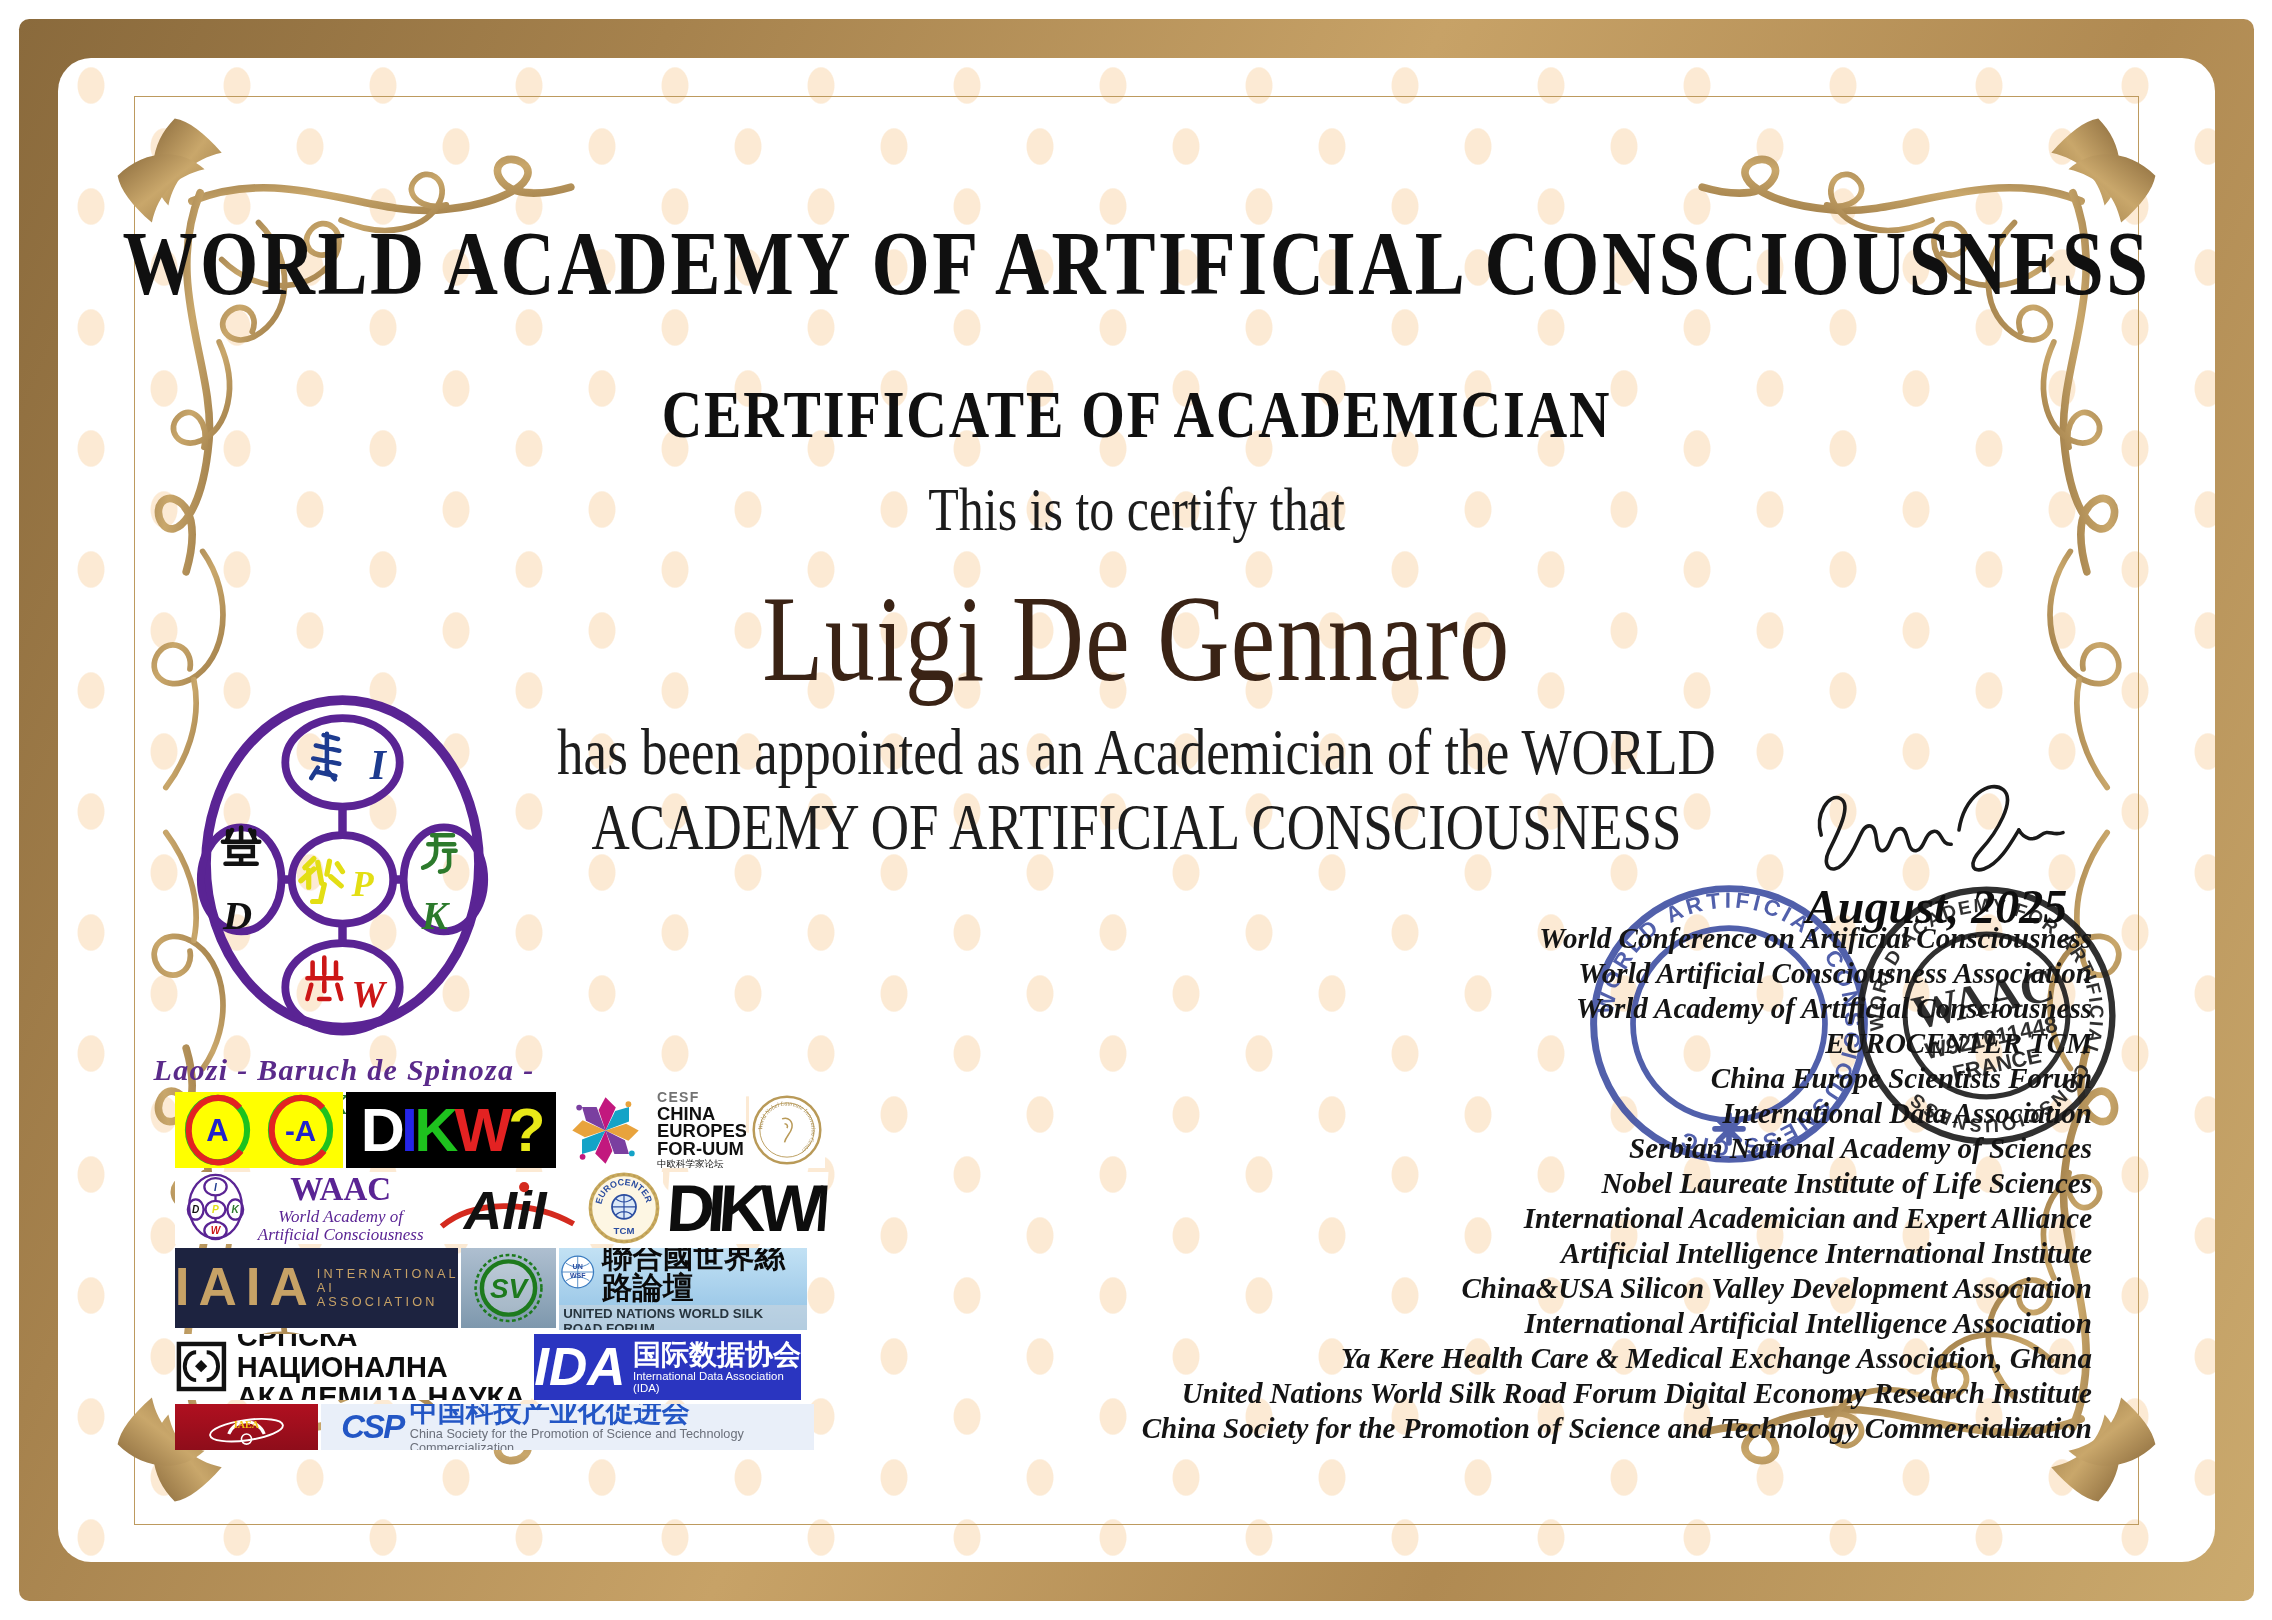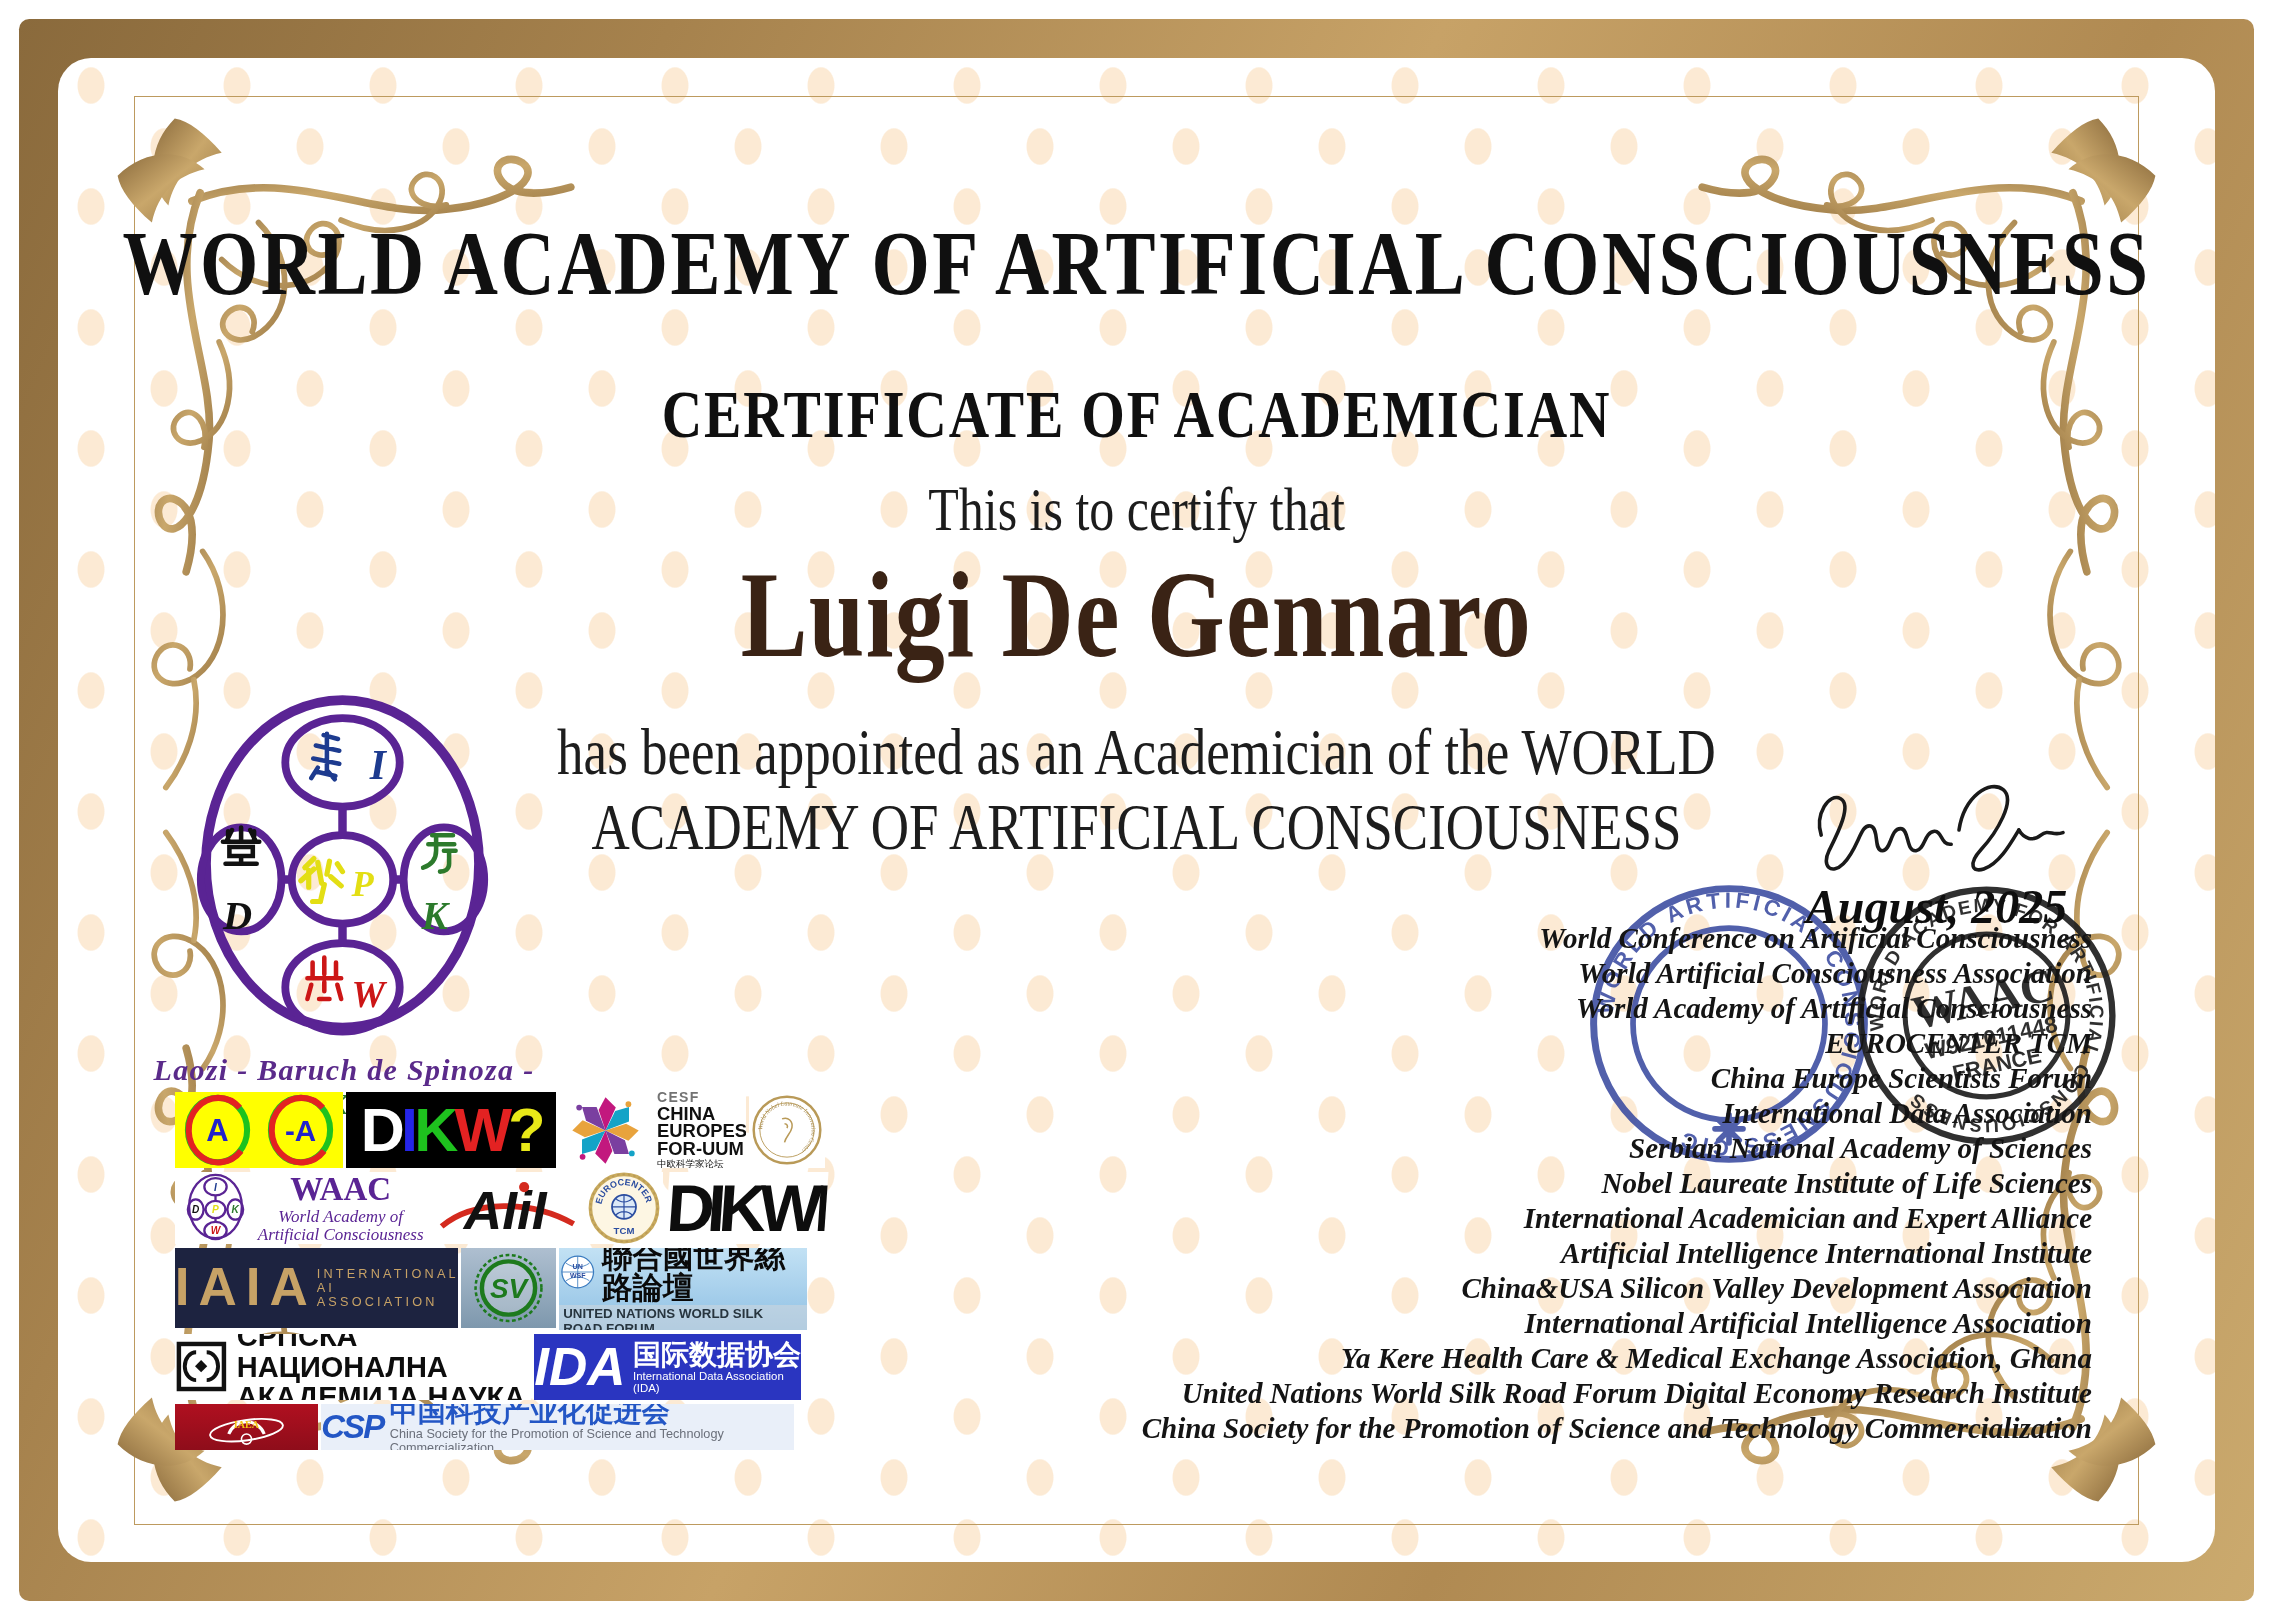--- a/index.html
+++ b/index.html
@@ -16,21 +16,21 @@
   .corner{position:absolute;width:508px;height:730px;z-index:1;}
   .corner.tl{left:10.2px;top:11.4px;}
   .corner.tr{right:10.2px;top:11.4px;transform:scaleX(-1);}
   .corner.bl{left:10.2px;bottom:11.4px;transform:scaleY(-1);}
   .corner.br{right:10.2px;bottom:11.4px;transform:scale(-1,-1);}
   .cline{position:absolute;text-align:center;left:0;right:0;z-index:2;color:#101010;}
   .stretch{display:inline-block;transform:scaleY(1.22);transform-origin:center 60%;}
   .title{top:164px;font-size:75px;letter-spacing:2.5px;font-weight:600;}
   .subtitle{top:325px;font-size:56px;letter-spacing:1.9px;font-weight:600;}
   .certify{top:424px;font-size:50px;color:#1c1c1c;font-weight:400;}
-  .name{top:502px;font-size:100px;color:#3a2315;font-weight:700;letter-spacing:1.3px;}
+  .name{top:526px;font-size:100px;color:#3a2315;font-weight:400;letter-spacing:1.3px;}
   .bodytext{top:659px;font-size:53px;line-height:1.42;color:#1d1d1d;}
   .emblem-main{position:absolute;left:135px;top:629px;width:299px;z-index:2;}
   .emblem-caption{position:absolute;left:75px;top:995px;width:422px;text-align:center;
     font-size:30px;font-weight:700;font-style:italic;color:#5a2a8a;z-index:2;letter-spacing:1.3px;}
   .sig{position:absolute;left:1745px;top:713px;width:273px;height:114px;z-index:4;}
   .datebox{position:absolute;left:1707px;top:821px;width:343px;text-align:center;
     font-size:48px;font-weight:700;font-style:italic;color:#0e0e0e;z-index:4;}
   .stamp{position:absolute;z-index:1;}
   .stamp.blue{left:1528px;top:823px;width:286px;height:286px;opacity:.9;}
   .stamp.black{left:1795px;top:824px;width:267px;height:267px;opacity:.92;}
@@ -66,21 +66,21 @@
   .t-unwsf .cjk{font-size:30.5px;font-weight:800;color:#0a0a0a;line-height:1;}
   .t-unwsf .eng{font-size:13.3px;font-weight:700;color:#27353f;background:rgba(210,215,220,.55);padding:0.6px 3.8px;}
   .t-serb{width:356px;height:66px;background:#fff;gap:9px;justify-content:flex-start;}
   .t-serb .txt{color:#0d0d0d;font-size:29px;font-weight:600;line-height:1.06;}
   .t-ida{width:267px;height:66px;background:#2a35c0;gap:7.6px;color:#fff;}
   .t-ida .big{font-size:53px;font-weight:800;font-style:italic;line-height:1;}
   .t-ida .col{display:flex;flex-direction:column;align-items:flex-start;}
   .t-ida .cjk{font-size:28px;font-weight:800;line-height:1.1;}
   .t-ida .eng{font-size:11.4px;}
   .t-iaea{width:143px;height:46px;background:linear-gradient(180deg,#b01020,#8e0d1a);}
-  .t-csp{width:473px;height:46px;background:#e9eff9;gap:6.4px;justify-content:space-between;padding-left:0;}
+  .t-csp{width:473px;height:46px;background:#e9eff9;gap:6.4px;justify-content:space-between;padding-left:20px;}
   .t-csp .mono{color:#2356c5;font-weight:800;font-size:33px;font-style:italic;letter-spacing:-1.9px;line-height:1;}
   .t-csp .col{display:flex;flex-direction:column;}
   .t-csp .cjk{color:#2356c5;font-weight:800;font-size:28px;line-height:1;}
   .t-csp .eng{color:#6a6f7a;font-size:12.7px;margin-top:1.3px;}
 </style>
 </head>
 <body>
 
 <div class="page">
   <div class="frame">

